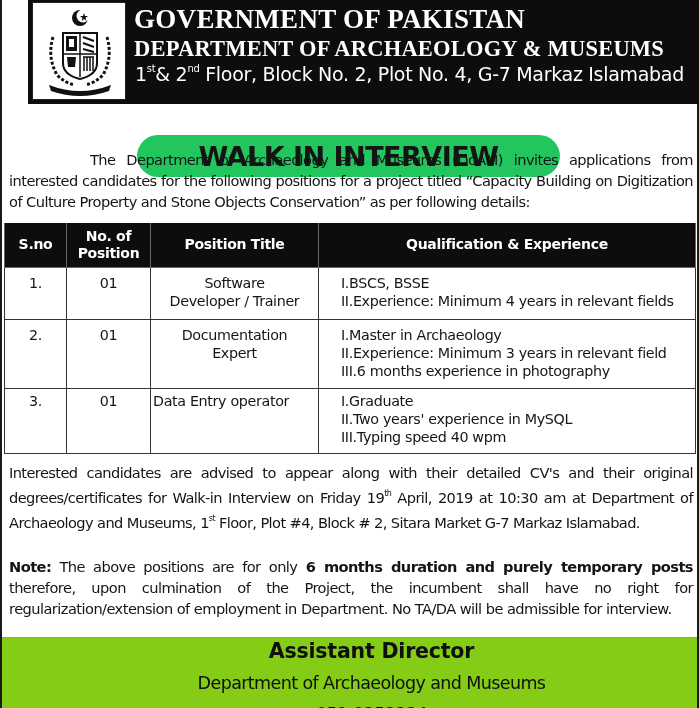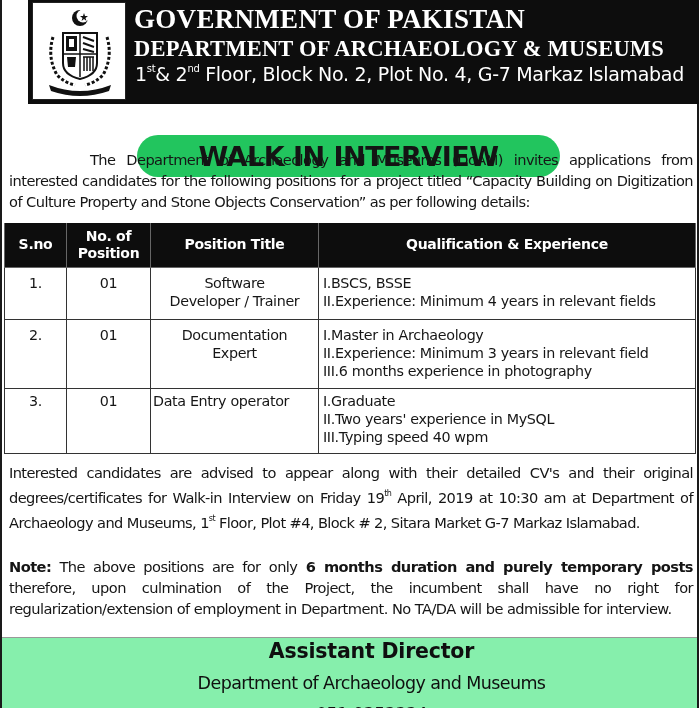--- a/index.html
+++ b/index.html
@@ -67,21 +67,21 @@
     .jobs-table th {
       background: #0d0d0d; color: #ffffff; font-weight: bold; font-size: 14px;
       height: 44px; border: 1px solid #666; border-top: none; line-height: 17px;
       letter-spacing: -0.3px;
     }
     .jobs-table td {
       border: 1.5px solid #333; vertical-align: top; font-size: 14.3px; line-height: 18px;
       padding-top: 6px; color: #161616; letter-spacing: -0.35px;
     }
     .jobs-table td.c { text-align: center; }
-    .jobs-table td.q { padding-left: 4px; margin-top: 26px; }
+    .jobs-table td.q { padding-left: 22px; margin-top: 26px; }
     .jobs-table tr.r1 td { height: 52px; }
     .jobs-table tr.r2 td { height: 69px; }
     .jobs-table tr.r3 td { height: 65px; padding-top: 3px; }
     .jobs-table td.title-left { text-align: left; padding-left: 2px; }
 
     
     .instructions {
       position: absolute; left: 9px; top: 462px; width: 684px;
       font-family: "DejaVu Sans", sans-serif; font-size: 14.6px; line-height: 21px;
       letter-spacing: -0.6px; text-align: justify; text-align-last: left; color: #151515;
@@ -91,21 +91,21 @@
     .note {
       position: absolute; left: 9px; top: 556px; width: 684px;
       font-family: "DejaVu Sans", sans-serif; font-size: 14.6px; line-height: 21px;
       letter-spacing: -0.55px; text-align: justify; text-align-last: left; color: #151515;
     }
     .note b { font-weight: bold; }
 
     
     .footer {
       position: absolute; left: 2px; top: 637px; width: 695px; height: 71px;
-      background: #86efac; border-top: 1px solid #999;
+      background: #84cc16; border-top: 1px solid #999;
       text-align: center;
       padding-left: 44px;
     }
     .footer .f1 {
       display: block; margin-top: 1px;
       font-family: "DejaVu Sans", sans-serif; font-weight: bold; font-size: 20.5px;
       color: #0f0f0f; line-height: 24px; letter-spacing: -0.2px;
     }
     .footer .f2, .footer .f3 {
       display: block;

